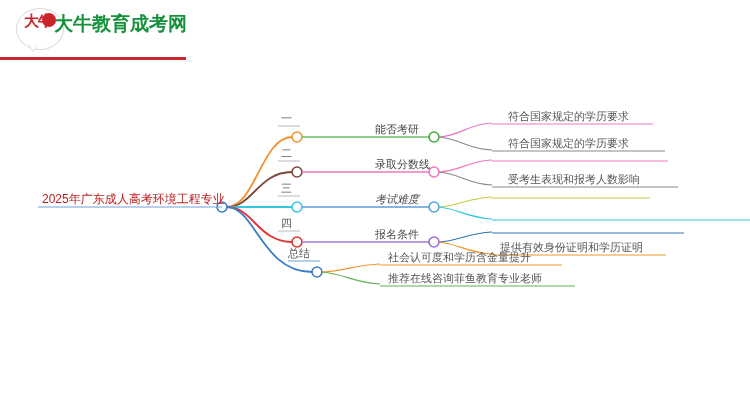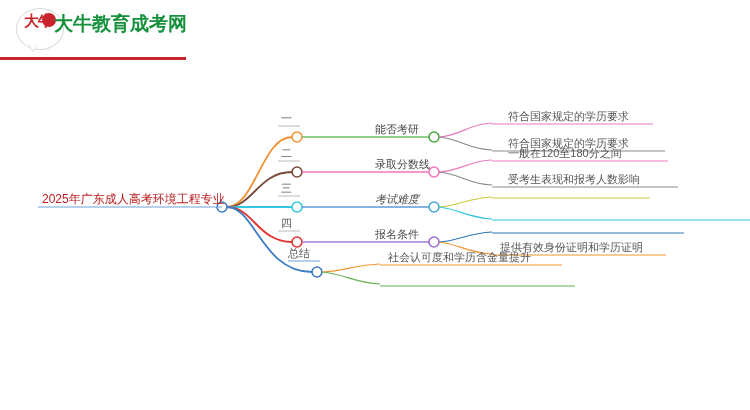--- a/index.html
+++ b/index.html
@@ -211,21 +211,21 @@
   <div class="mm-label idx-label" style="left:288px; top:247px;">总结</div>
 
   <div class="mm-label topic-label" style="left:375px; top:123px;">能否考研</div>
   <div class="mm-label topic-label" style="left:375px; top:158px;">录取分数线</div>
   <div class="mm-label topic-label" style="left:375px; top:193px;font-style:italic;">考试难度</div>
   <div class="mm-label topic-label" style="left:375px; top:228px;">报名条件</div>
 
   <div class="mm-label leaf-label" style="left:508px; top:110px;">符合国家规定的学历要求</div>
   <div class="mm-label leaf-label" style="left:508px; top:137px;">符合国家规定的学历要求</div>
 
-  <div class="mm-label leaf-label" style="left:508px; top:147px;">一般在120至180分之间</div>
   <div class="mm-label leaf-label" style="left:508px; top:173px;">受考生表现和报考人数影响</div>
 
 
   <div class="mm-label leaf-label" style="left:500px; top:241px;text-align:center;">提供有效身份证明和学历证明</div>
 
   <div class="mm-label leaf-label" style="left:388px; top:251px;">社会认可度和学历含金量提升</div>
+  <div class="mm-label leaf-label" style="left:388px; top:272px;">推荐在线咨询菲鱼教育专业老师</div>
 
 </div>
 
 </body></html>

